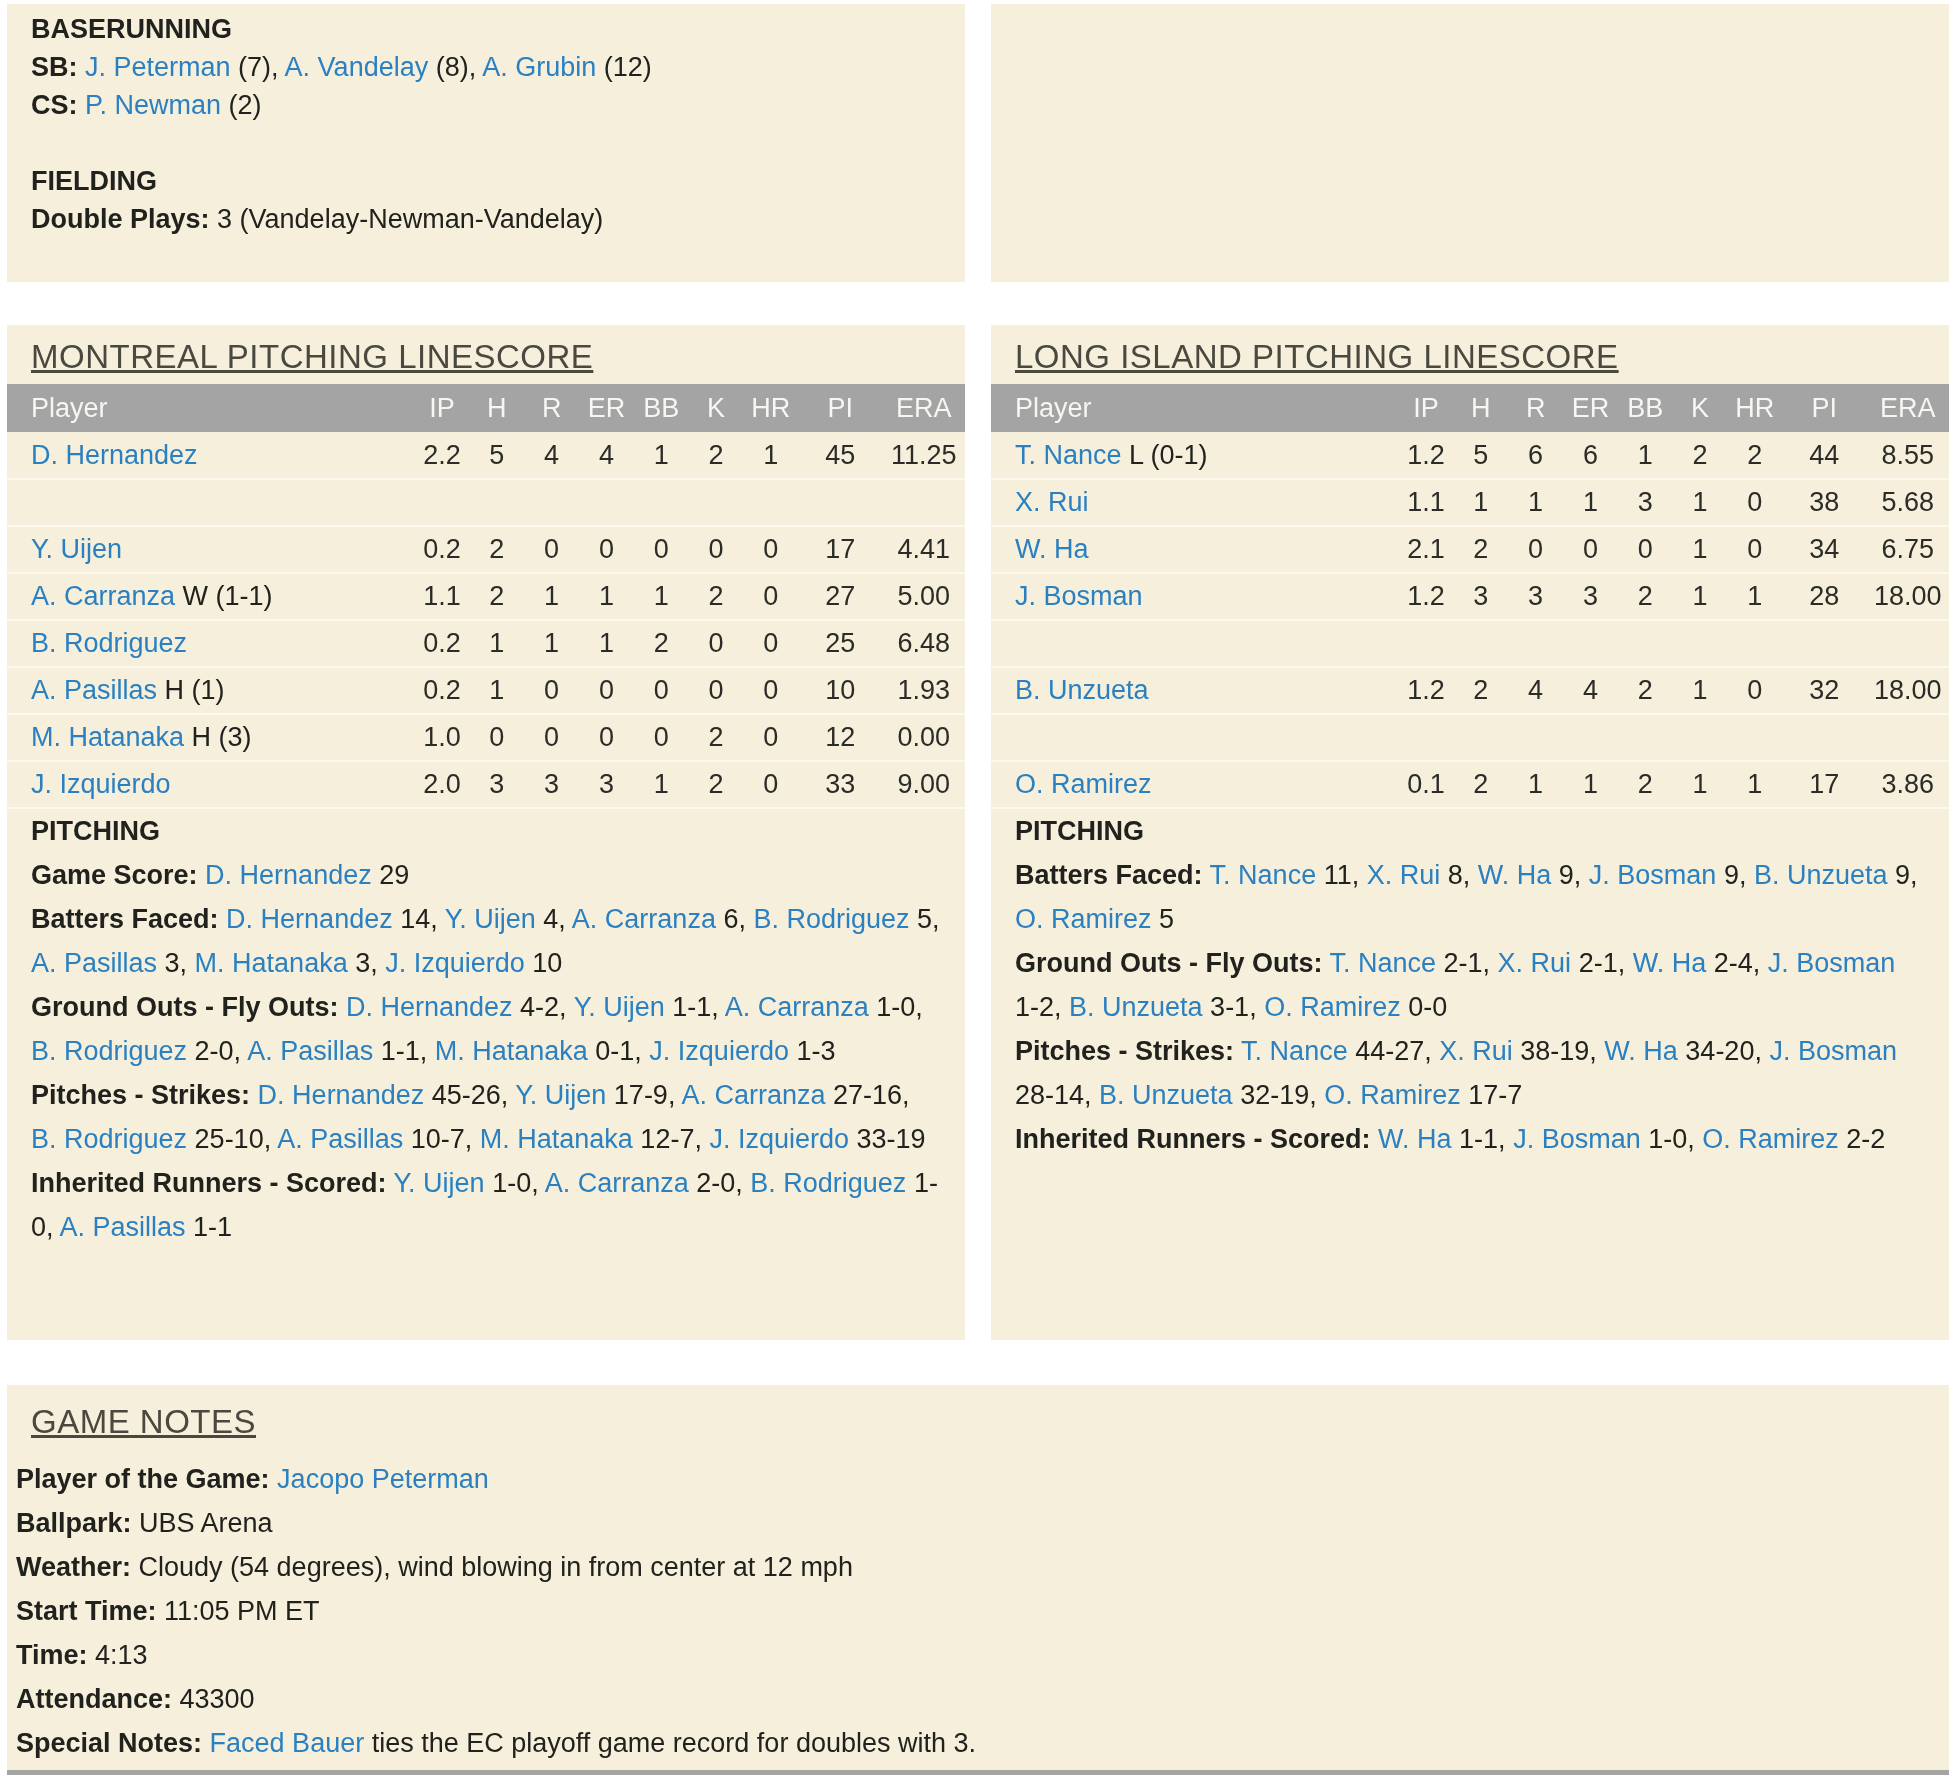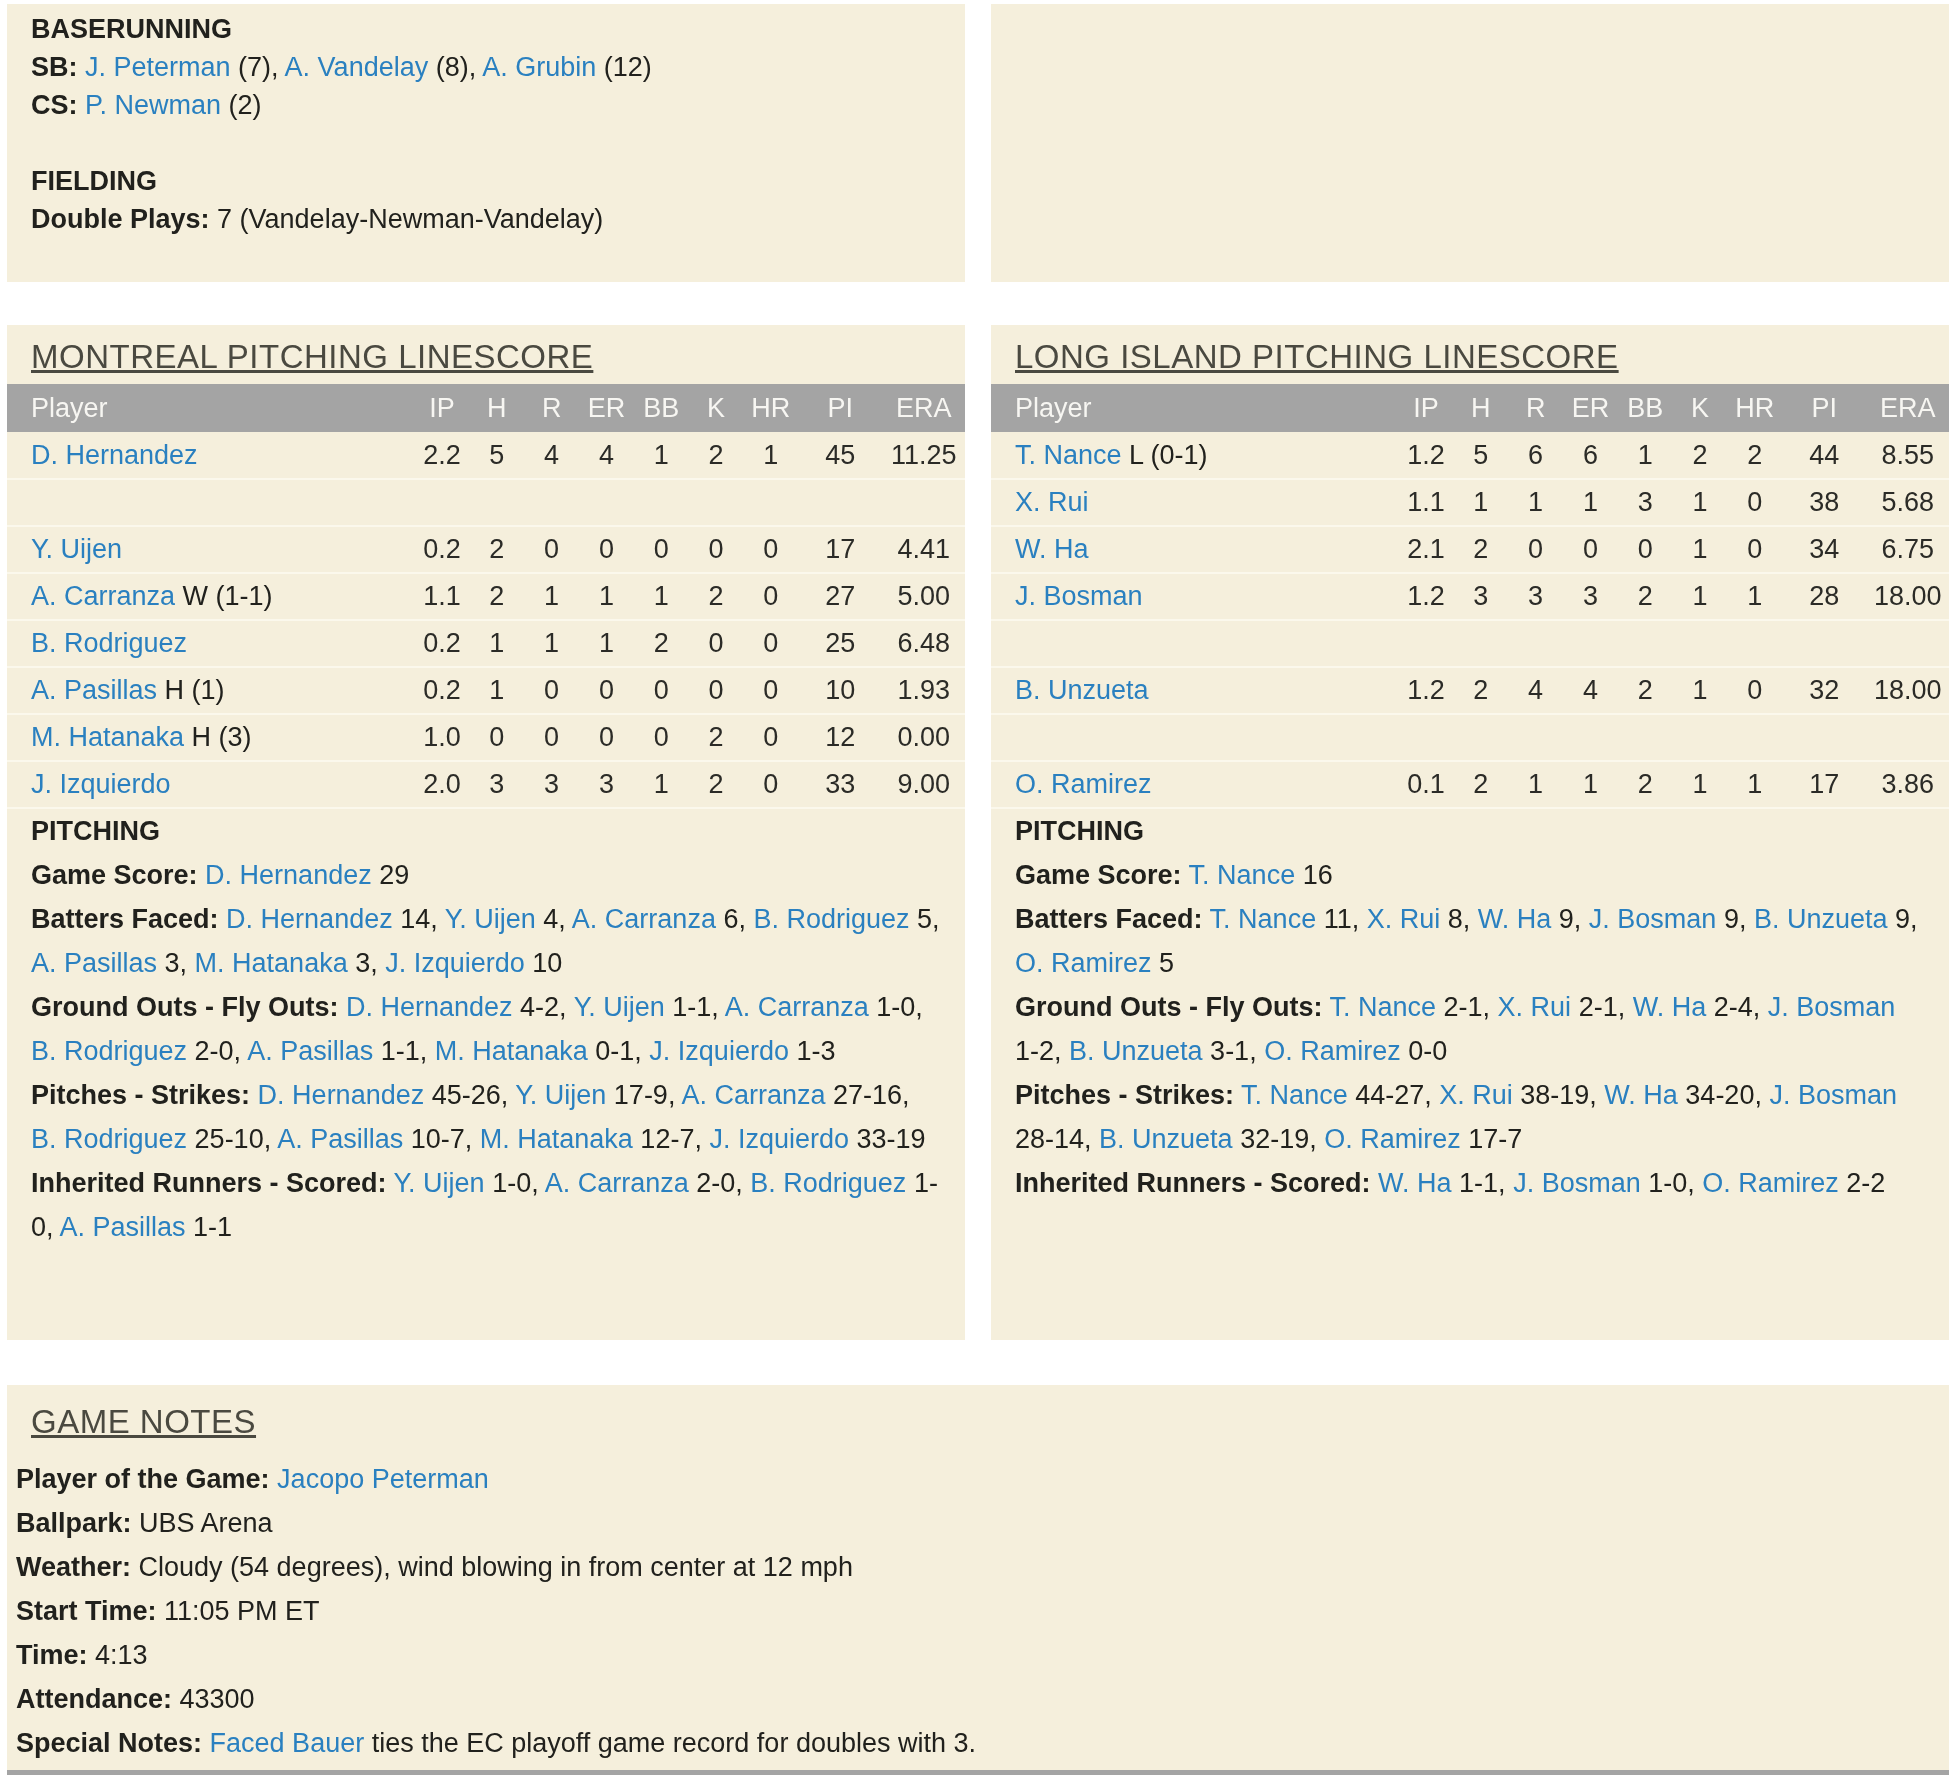--- a/index.html
+++ b/index.html
@@ -61,21 +61,21 @@
 <body>
 
 <div class="page">
 
   <div class="grid top-grid">
     <section class="panel top-panel">
       <div class="block-heading">BASERUNNING</div>
       <div class="rich-line"><span class="seg seg-b">SB:</span><span class="seg"> </span><span class="seg seg-l">J. Peterman</span><span class="seg"> (7), </span><span class="seg seg-l">A. Vandelay</span><span class="seg"> (8), </span><span class="seg seg-l">A. Grubin</span><span class="seg"> (12)</span></div>
       <div class="rich-line"><span class="seg seg-b">CS:</span><span class="seg"> </span><span class="seg seg-l">P. Newman</span><span class="seg"> (2)</span></div>
       <div class="block-heading spaced">FIELDING</div>
-      <div class="rich-line"><span class="seg seg-b">Double Plays:</span><span class="seg"> 7 (Vandelay-Newman-Vandelay)</span></div>
+      <div class="rich-line"><span class="seg seg-b">Double Plays:</span><span class="seg"> 3 (Vandelay-Newman-Vandelay)</span></div>
     </section>
     <section class="panel top-panel"></section>
   </div>
 
   <div class="grid linescore-grid">
     <section class="panel linescore-panel">
       <h2 class="section-title">MONTREAL PITCHING LINESCORE</h2>
       <table class="linescore-table">
           <thead>
             <tr>
@@ -313,21 +313,20 @@
               <td>1</td>
               <td>1</td>
               <td>17</td>
               <td>3.86</td>
             </tr>
           </tbody>
         </table>
       <div class="pitch-notes">
         <div class="block-heading">PITCHING</div>
         <div>
-            <div class="rich-line"><span class="seg seg-b">Game Score:</span><span class="seg"> </span><span class="seg seg-l">T. Nance</span><span class="seg"> 16</span></div>
             <div class="rich-line"><span class="seg seg-b">Batters Faced:</span><span class="seg"> </span><span class="seg seg-l">T. Nance</span><span class="seg"> 11, </span><span class="seg seg-l">X. Rui</span><span class="seg"> 8, </span><span class="seg seg-l">W. Ha</span><span class="seg"> 9, </span><span class="seg seg-l">J. Bosman</span><span class="seg"> 9, </span><span class="seg seg-l">B. Unzueta</span><span class="seg"> 9, </span><span class="seg seg-l">O. Ramirez</span><span class="seg"> 5</span></div>
             <div class="rich-line"><span class="seg seg-b">Ground Outs - Fly Outs:</span><span class="seg"> </span><span class="seg seg-l">T. Nance</span><span class="seg"> 2-1, </span><span class="seg seg-l">X. Rui</span><span class="seg"> 2-1, </span><span class="seg seg-l">W. Ha</span><span class="seg"> 2-4, </span><span class="seg seg-l">J. Bosman</span><span class="seg"> 1-2, </span><span class="seg seg-l">B. Unzueta</span><span class="seg"> 3-1, </span><span class="seg seg-l">O. Ramirez</span><span class="seg"> 0-0</span></div>
             <div class="rich-line"><span class="seg seg-b">Pitches - Strikes:</span><span class="seg"> </span><span class="seg seg-l">T. Nance</span><span class="seg"> 44-27, </span><span class="seg seg-l">X. Rui</span><span class="seg"> 38-19, </span><span class="seg seg-l">W. Ha</span><span class="seg"> 34-20, </span><span class="seg seg-l">J. Bosman</span><span class="seg"> 28-14, </span><span class="seg seg-l">B. Unzueta</span><span class="seg"> 32-19, </span><span class="seg seg-l">O. Ramirez</span><span class="seg"> 17-7</span></div>
             <div class="rich-line"><span class="seg seg-b">Inherited Runners - Scored:</span><span class="seg"> </span><span class="seg seg-l">W. Ha</span><span class="seg"> 1-1, </span><span class="seg seg-l">J. Bosman</span><span class="seg"> 1-0, </span><span class="seg seg-l">O. Ramirez</span><span class="seg"> 2-2</span></div>
           </div>
       </div>
     </section>
   </div>
 
   <section class="panel notes-panel">

